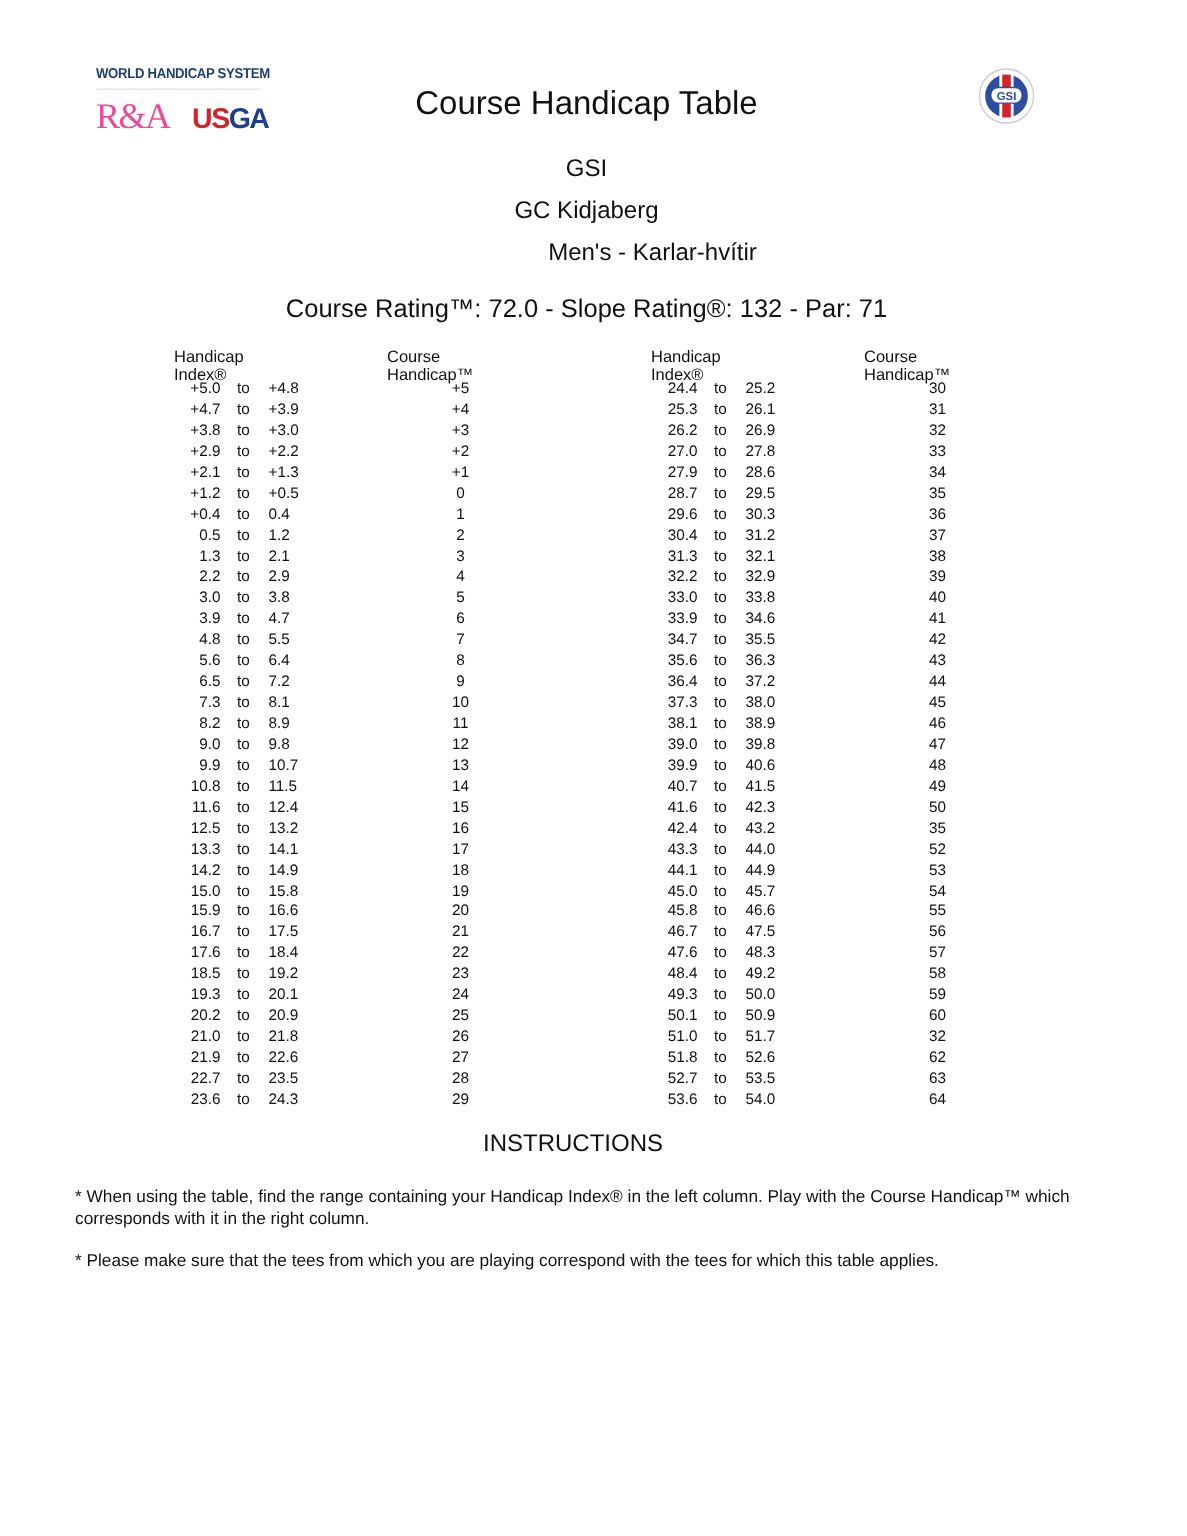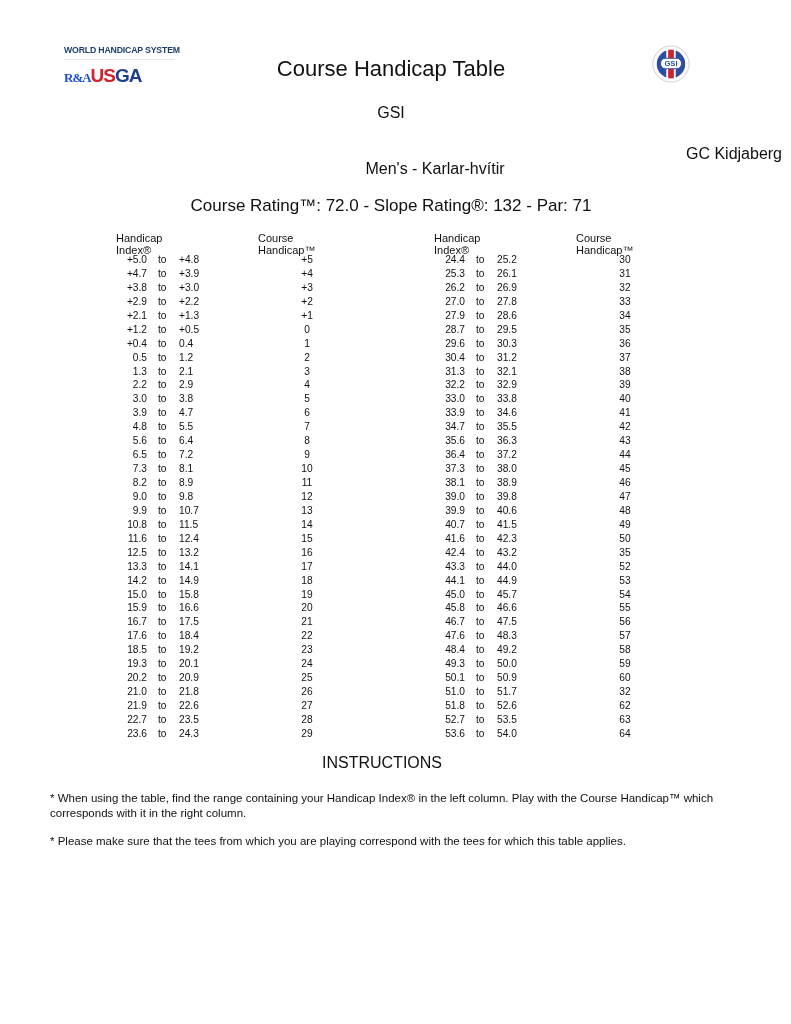--- a/index.html
+++ b/index.html
@@ -8,33 +8,33 @@
     font-family: "Liberation Sans", "DejaVu Sans", sans-serif; color: #111;
   }
   .logo-left { position: absolute; left: 64px; top: 44px; width: 120px; }
   .logo-wfs {
     font-family: "Liberation Sans", sans-serif; font-weight: bold;
     font-size: 9.5px; letter-spacing: -0.2px; color: #1d3f6e;
     transform: scaleX(0.92); transform-origin: left; white-space: nowrap;
     border-bottom: 1px solid #e4e8ee; padding-bottom: 4px;
   }
   .logo-row { display: flex; align-items: baseline; margin-top: 5px; }
-  .logo-ra { font-family: "Liberation Serif", serif; font-size: 13px; color: #1d4ed8; letter-spacing: -1px; font-weight: bold; }
+  .logo-ra { font-family: "Liberation Serif", serif; font-size: 24px; color: #ec4899; letter-spacing: -1px; }
   .logo-usga {
     font-family: "Liberation Sans", sans-serif; font-weight: bold; font-size: 19px;
-    letter-spacing: -1px; color: #1d3f8e;
+    letter-spacing: -1px; margin-left: 15px; color: #1d3f8e;
   }
   .logo-usga .u, .logo-usga .s { color: #d1232a; }
 
   .gsi-badge { position: absolute; left: 652px; top: 45px; width: 38px; height: 38px; }
 
   .title { position: absolute; top: 56px; left: 0; width: 782px; text-align: center; font-size: 22px; }
   .sub { position: absolute; left: 0; width: 782px; text-align: center; font-size: 16px; }
   .sub.org { top: 104px; }
-  .sub.course { top: 145px; text-align: right; }
+  .sub.course { top: 132px; }
   .sub.tee { top: 160px; padding-left: 44px; }
   .sub.rating { top: 196px; font-size: 17px; }
 
   .table-block { position: absolute; top: 232px; }
   .table-block.left { left: 112px; }
   .table-block.right { left: 430px; }
   .hdr { position: relative; height: 20px; font-size: 11px; }
   .hdr .hi { position: absolute; left: 4px; top: 0; }
   .hdr .ch { position: absolute; left: 146px; top: 0; }
   .row { position: relative; height: 13.95px; font-size: 10.2px; line-height: 13.95px; }

